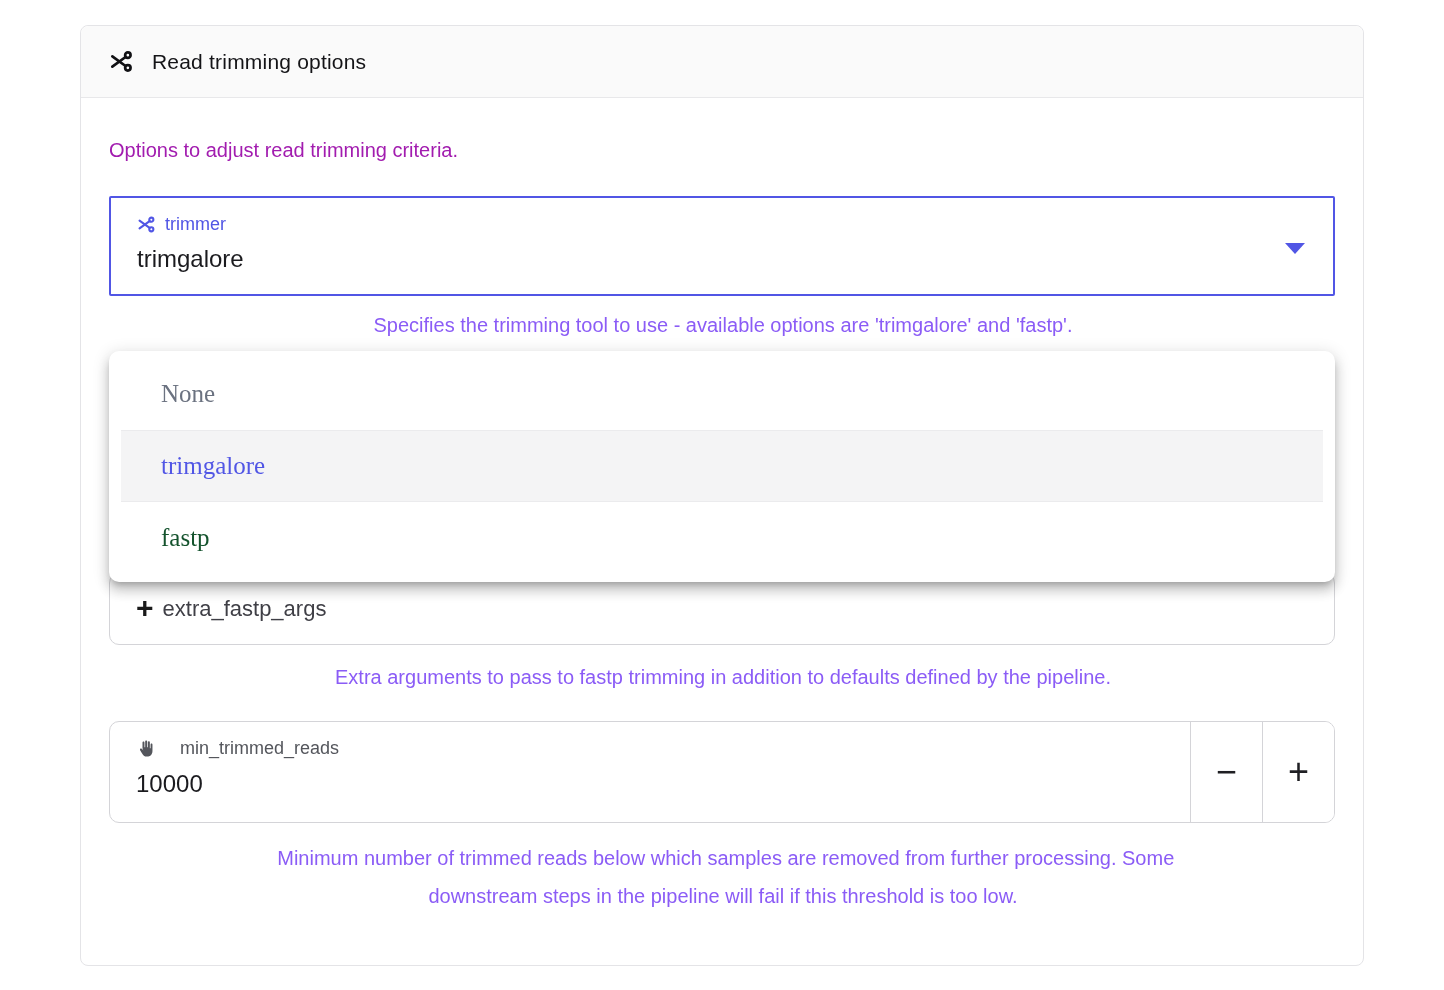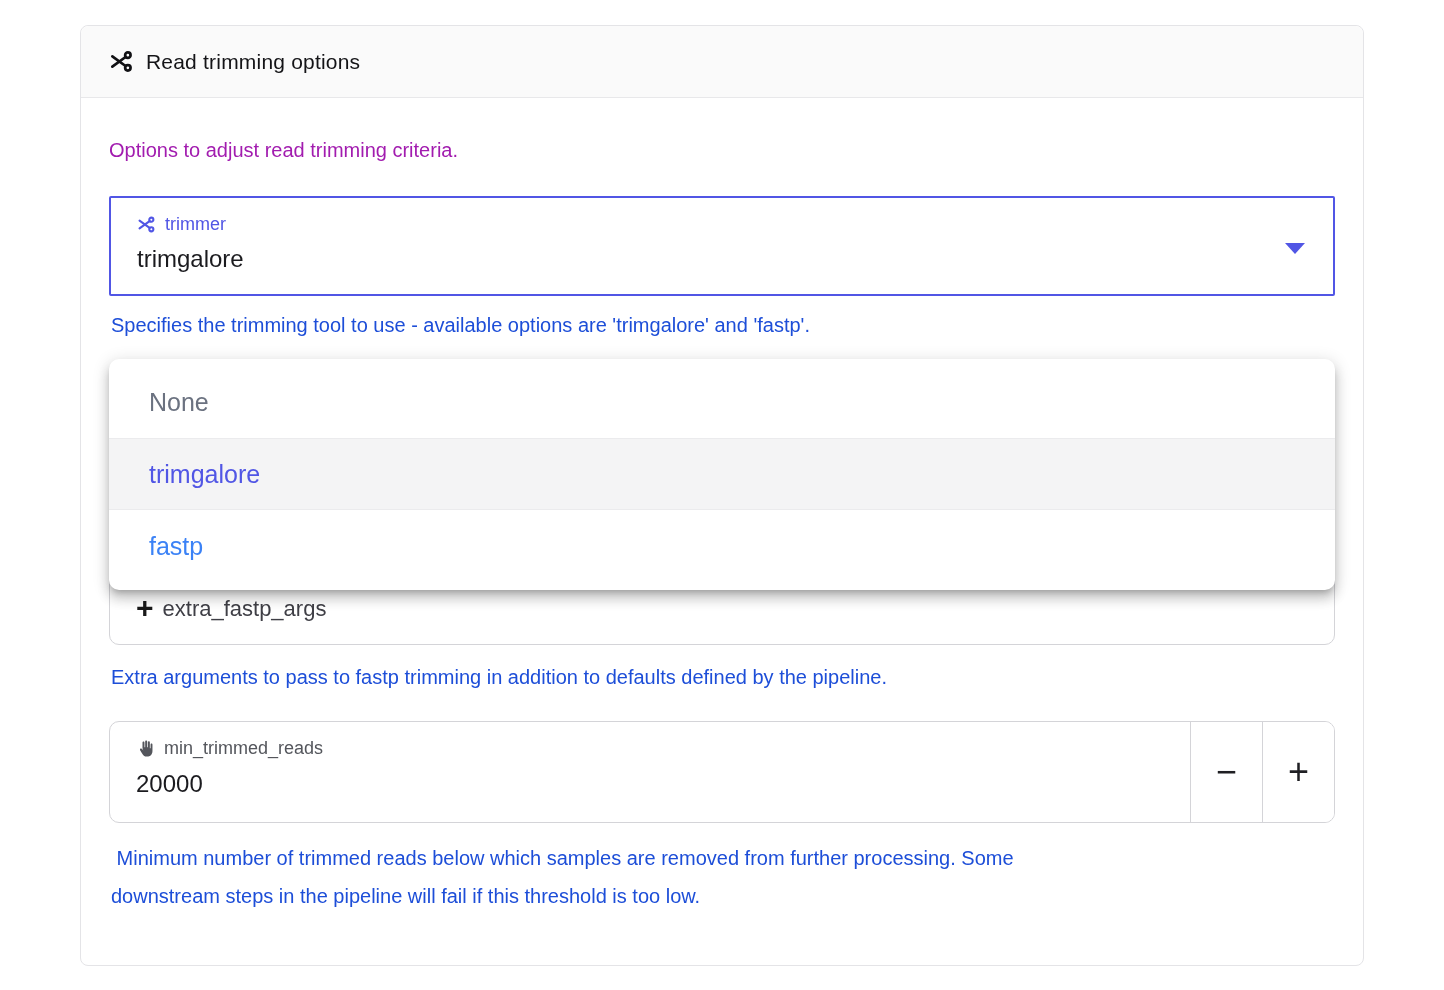--- a/index.html
+++ b/index.html
@@ -10,21 +10,21 @@
     font-family:"Liberation Sans", sans-serif;
     color:#18181b; position:relative; overflow:hidden;
   }
   .card{
     position:absolute; left:80px; top:25px; width:1284px; height:941px;
     background:#fff; border:1px solid #e4e4e7; border-radius:8px;
   }
   .card-header{
     height:72px; background:#fafafa; border-bottom:1px solid #e8e8ea;
     border-radius:8px 8px 0 0; display:flex; align-items:center;
-    padding:0 28px; gap:12px;
+    padding:0 28px; gap:18px;
   }
   .scissors{ width:25px; height:25px; display:inline-block; }
   .card-title{ font-size:21px; font-weight:500; color:#141417; letter-spacing:.2px; }
   .card-body{ padding:40px 28px 0 28px; }
   .intro{ font-size:20px; color:#a21caf; margin:0 0 34px 0; line-height:24px; }
 
   
   .select-box{
     position:relative; height:100px; border:2px solid var(--accent);
     border-radius:2px; padding:15px 26px; cursor:pointer; background:#fff;
@@ -33,32 +33,33 @@
     display:flex; align-items:center; gap:9px;
     font-size:18px; color:var(--accent); line-height:22px;
   }
   .field-label .scissors{ width:19px; height:19px; }
   .select-value{ font-size:24px; color:#1b1b1f; margin-top:9px; line-height:30px; }
   .caret{
     position:absolute; right:28px; top:45px; width:0; height:0;
     border-left:10px solid transparent; border-right:10px solid transparent;
     border-top:11px solid var(--accent);
   }
-  .help{ font-size:20px; color:#1d4ed8; margin:17px 0 0 2px; line-height:24px; }
+  .help{ font-size:20px; color:#8b5cf6; margin:17px 0 0 2px; line-height:24px;text-align:center; }
 
   
   .overlap-region{ position:relative; margin-top:6px; height:302px; }
   .dropdown{
-    position:absolute; left:0; right:0; top:16px; height:231px; z-index:2;
-    background:#fff; border-radius:10px; padding:7px 0;
+    position:absolute; left:0; right:0; top:8px; height:231px; z-index:2;
+    background:#fff; border-radius:10px; padding:7px 12px;
     box-shadow:0 5px 6px -3px rgba(0,0,0,.22), 0 9px 12px 1px rgba(0,0,0,.14), 0 3px 16px 2px rgba(0,0,0,.12);
+    font-family:Liberation Serif, serif;
   }
   .option{
     height:72px; display:flex; align-items:center; padding:0 40px;
-    font-size:25px; color:#3b82f6; cursor:pointer;
+    font-size:25px; color:#14532d; cursor:pointer;
   }
   .option-none{ color:#6b7280; }
   .option-selected{
     background:#f4f4f5; color:var(--accent);
     border-top:1px solid #ebebed; border-bottom:1px solid #ebebed;
   }
   .ghost-input{
     position:absolute; left:0; right:0; top:230px; height:72px; z-index:1;
     border:1px solid #d4d4d8; border-radius:10px; background:#fff;
     display:flex; align-items:center; padding:0 26px; cursor:text;
@@ -69,21 +70,21 @@
   }
   .plus-glyph{ font-size:30px; font-weight:700; color:#1a1a1a; line-height:1; margin-top:-2px; }
 
   
   .number-group{
     margin-top:32px; height:102px; display:flex;
     border:1px solid #d4d4d8; border-radius:10px; overflow:hidden; background:#fff;
   }
   .number-main{ flex:1; padding:15px 26px; cursor:text; }
   .number-label{
-    display:flex; align-items:center; gap:9px;
+    display:flex; align-items:center; gap:25px;
     font-size:18px; color:#54565c; line-height:22px;
   }
   .hand{ width:19px; height:19px; }
   .number-value{ font-size:24px; color:#1b1b1f; margin-top:10px; line-height:30px; }
   .stepper{
     width:72px; border-left:1px solid #d4d4d8; background:#fff;
     display:flex; align-items:center; justify-content:center;
     font-size:36px; font-weight:400; color:#1f1f23; cursor:pointer; user-select:none;
   }
   .help-multiline{ white-space:pre-wrap; line-height:38px; margin-top:16px; }
@@ -159,21 +160,21 @@
     <div class="number-group">
       <div class="number-main">
         <div class="number-label">
           <span class="hand" style="color:#54565c;">
             <svg viewBox="0 0 24 24" width="100%" height="100%" fill="currentColor">
               <path d="M8.2 11.6V4.4c0-.72.56-1.3 1.25-1.3s1.25.58 1.25 1.3v6h.9V3.1c0-.72.56-1.3 1.25-1.3s1.25.58 1.25 1.3v7.3h.9V4.2c0-.72.56-1.3 1.25-1.3s1.25.58 1.25 1.3v7.6h.9V7.1c0-.72.52-1.3 1.2-1.3.69 0 1.2.58 1.2 1.3v7.9c0 4.3-2.8 7.2-6.9 7.2-3.4 0-4.9-1.7-6.6-4.6l-2.1-3.5c-.44-.74-.18-1.64.58-2.06.68-.38 1.52-.15 1.98.5l1.47 2.06z"></path>
             </svg>
           </span>
           <span>min_trimmed_reads</span>
         </div>
-        <div class="number-value">20000</div>
+        <div class="number-value">10000</div>
       </div>
       <div class="stepper">−</div>
       <div class="stepper">+</div>
     </div>
 
     <p class="help help-multiline"> Minimum number of trimmed reads below which samples are removed from further processing. Some
 downstream steps in the pipeline will fail if this threshold is too low.</p>
 
   </div>
 </div>

